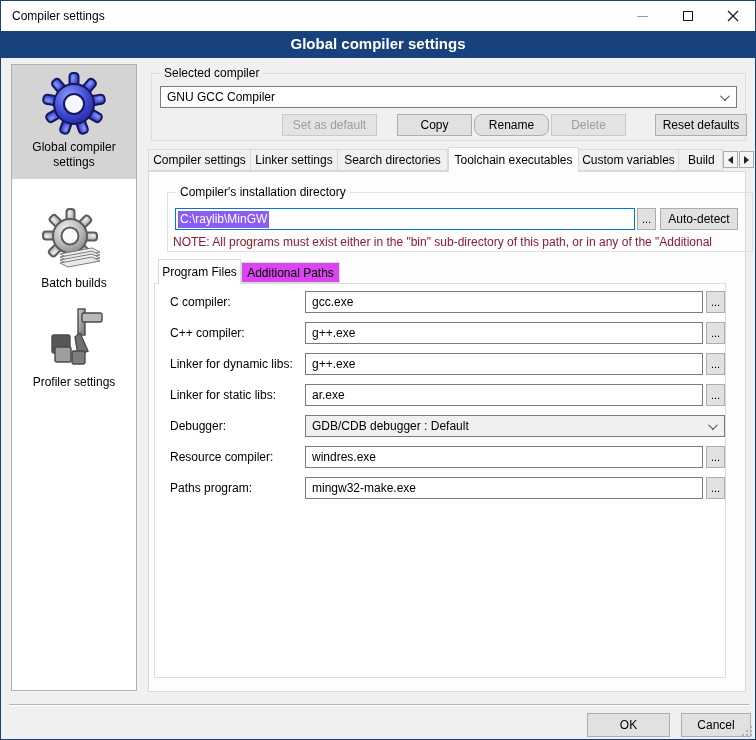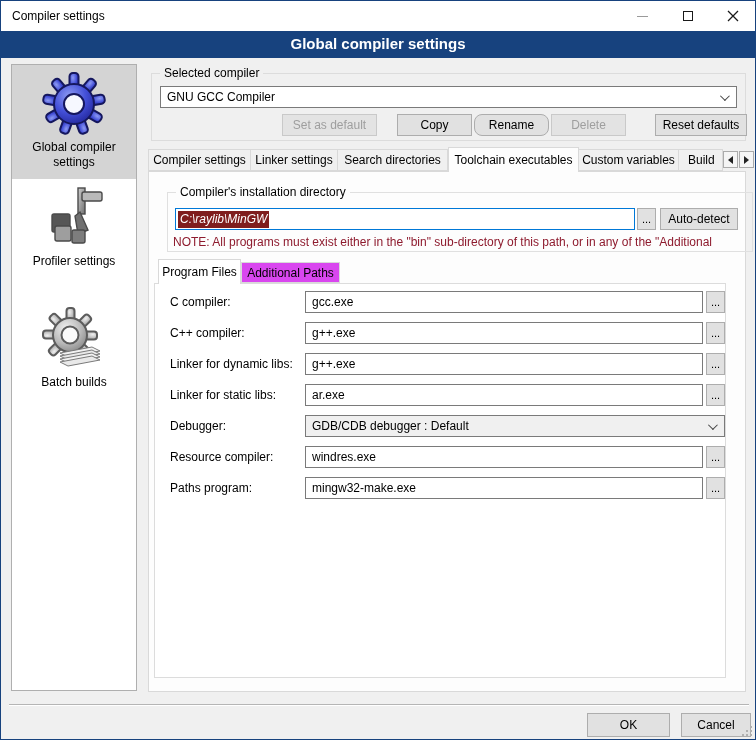--- a/index.html
+++ b/index.html
@@ -67,21 +67,21 @@
   .ta-l{left:722px;} .ta-r{left:738px;}
   .tri-l{width:0;height:0;border-top:4px solid transparent;border-bottom:4px solid transparent;border-right:5px solid #222;}
   .tri-r{width:0;height:0;border-top:4px solid transparent;border-bottom:4px solid transparent;border-left:5px solid #222;}
 
   
   .panel-main{position:absolute;left:147px;top:170px;width:598px;height:521px;background:#fdfdfd;border:1px solid #d9d9d9;z-index:1;}
 
   .gb-install{left:6px;top:20px;width:586px;height:60px;border-color:#e0e0e0;margin-left:12px;}
   .dir-input{position:absolute;left:7px;top:15px;width:460px;height:22px;background:#fff;border:1px solid #0078d7;
              font-size:12px;display:flex;align-items:center;padding:0 2px;cursor:text;}
-  .sel-text{background:#7f1d1d;color:#fff;padding:1px 2px 2px 2px;white-space:nowrap;font-style:italic;}
+  .sel-text{background:#8b5cf6;color:#fff;padding:1px 2px 2px 2px;white-space:nowrap;}
   .b-browse-dir{left:469px;top:15px;width:19px;font-size:11px;}
   .b-autodetect{left:492px;top:15px;width:78px;}
   .note{position:absolute;left:5px;top:42px;width:584px;font-size:12px;color:#8e1b2e;
         white-space:nowrap;overflow:hidden;}
 
   
   .subtab{position:absolute;height:22px;background:#d946ef;border:1px solid #d9d9d9;font-size:12px;
           text-align:center;line-height:21px;white-space:nowrap;cursor:default;z-index:2;}
   .st0{left:9px;top:88px;width:83px;}
   .st1{left:92px;top:90px;width:99px;height:21px;}
@@ -146,40 +146,20 @@
           <rect x="27.5" y="1" width="9" height="16" rx="3.5" transform="rotate(160 32 32)"></rect>
           <rect x="27.5" y="1" width="9" height="16" rx="3.5" transform="rotate(200 32 32)"></rect>
           <rect x="27.5" y="1" width="9" height="16" rx="3.5" transform="rotate(240 32 32)"></rect>
           <rect x="27.5" y="1" width="9" height="16" rx="3.5" transform="rotate(280 32 32)"></rect>
           <rect x="27.5" y="1" width="9" height="16" rx="3.5" transform="rotate(320 32 32)"></rect>
           <circle cx="32" cy="32" r="20"></circle>
         </g>
         <circle cx="32" cy="32" r="10" fill="#f6f8ff" stroke="#15175e" stroke-width="2"></circle>
       </svg>
       <span>Global compiler settings</span>
-    </div>
-
-    <div class="side-item">
-      <svg class="icon64" viewBox="0 0 64 64">
-        <defs>
-          <linearGradient id="gmet" x1="0" y1="0" x2="1" y2="1">
-            <stop offset="0" stop-color="#cfcfcf"></stop>
-              <stop offset="1" stop-color="#6f6f6f"></stop>
-          </linearGradient>
-        </defs>
-        <g stroke="#4a4a4a" stroke-width="1.4">
-          <rect x="36" y="2" width="7" height="26" fill="url(#gmet)"></rect>
-          <rect x="40" y="6" width="20" height="9" rx="2" fill="#b9b9b9"></rect>
-          <path d="M38 26 L46 44 L36 48 L33 30 Z" fill="#707070"></path>
-          <rect x="10" y="28" width="18" height="18" rx="2" fill="#565656"></rect>
-          <rect x="13" y="40" width="16" height="15" rx="2" fill="#9e9e9e"></rect>
-          <rect x="30" y="44" width="13" height="13" rx="2" fill="#7d7d7d"></rect>
-        </g>
-      </svg>
-      <span>Profiler settings</span>
     </div>
 
     <div class="side-item gap">
       <svg class="icon64" viewBox="0 0 64 64">
         <defs>
           <radialGradient id="ggray" cx="38%" cy="30%" r="75%">
             <stop offset="0" stop-color="#efefef"></stop>
               <stop offset="0.6" stop-color="#b9b9b9"></stop>
               <stop offset="1" stop-color="#8a8a8a"></stop>
           </radialGradient>
@@ -198,20 +178,40 @@
         <circle cx="28" cy="28" r="8.5" fill="#fafafa" stroke="#5c5c5c" stroke-width="2"></circle>
         <g stroke="#7a7a7a" stroke-width="1">
           <path d="M18 46 L50 40 L58 44 L26 50 Z" fill="#f2f2f2"></path>
           <path d="M18 49 L50 43 L58 47 L26 53 Z" fill="#e9e9e9"></path>
           <path d="M18 52 L50 46 L58 50 L26 56 Z" fill="#f2f2f2"></path>
           <path d="M18 55 L50 49 L58 53 L26 59 Z" fill="#e9e9e9"></path>
         </g>
       </svg>
       <span>Batch builds</span>
     </div>
+
+    <div class="side-item">
+      <svg class="icon64" viewBox="0 0 64 64">
+        <defs>
+          <linearGradient id="gmet" x1="0" y1="0" x2="1" y2="1">
+            <stop offset="0" stop-color="#cfcfcf"></stop>
+              <stop offset="1" stop-color="#6f6f6f"></stop>
+          </linearGradient>
+        </defs>
+        <g stroke="#4a4a4a" stroke-width="1.4">
+          <rect x="36" y="2" width="7" height="26" fill="url(#gmet)"></rect>
+          <rect x="40" y="6" width="20" height="9" rx="2" fill="#b9b9b9"></rect>
+          <path d="M38 26 L46 44 L36 48 L33 30 Z" fill="#707070"></path>
+          <rect x="10" y="28" width="18" height="18" rx="2" fill="#565656"></rect>
+          <rect x="13" y="40" width="16" height="15" rx="2" fill="#9e9e9e"></rect>
+          <rect x="30" y="44" width="13" height="13" rx="2" fill="#7d7d7d"></rect>
+        </g>
+      </svg>
+      <span>Profiler settings</span>
+    </div>
   </div>
 
   <div class="groupbox gb-compiler">
     <span class="legend">Selected compiler</span>
     <div class="combo cb-compiler">
       <span>GNU GCC Compiler</span>
       <span class="chev"></span>
     </div>
     <button class="btn disabled b-setdef">Set as default</button>
     <button class="btn b-copy">Copy</button>

